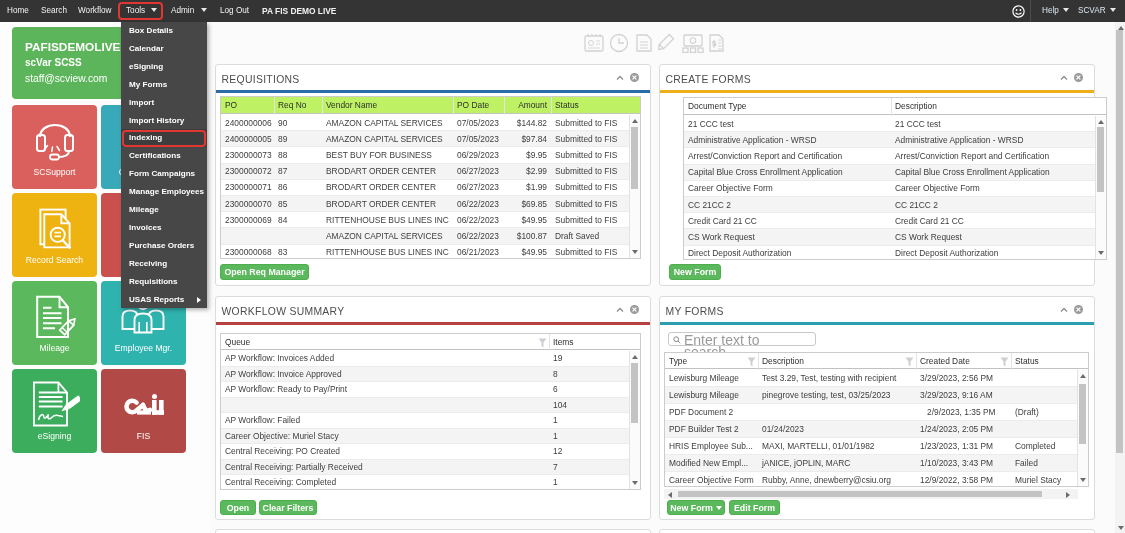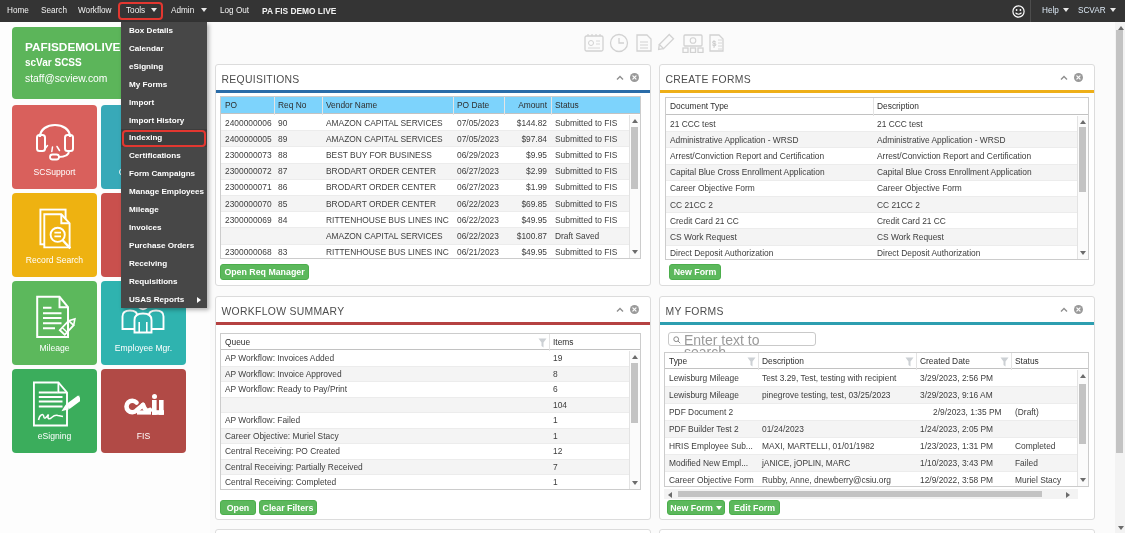--- a/index.html
+++ b/index.html
@@ -171,21 +171,21 @@
     <text x="128" y="13" font-size="8" fill="#cccccc" font-weight="bold">$</text>
   </svg>
 <div class="panel" style="left:215px;top:64px;width:436px;height:222px">
 <div class="ptitle">REQUISITIONS</div>
 <div class="pline" style="top:25px;background:#2a6ca8"></div>
 <svg class="chev" style="right:26px;top:9px" width="8" height="8" viewBox="0 0 8 8">
       <path d="M1 5.5 L4 2.5 L7 5.5" fill="none" stroke="#8f8f8f" stroke-width="1.4"></path>
     </svg>
 <div class="xcirc" style="right:11px;top:8px">✕</div>
 <div class="tbl" style="left:4px;top:31px;width:421px;height:163px">
-<div class="trow" style="top:0;height:17px;border-bottom:1px solid #c2c2c2;background:#7dd3fc">
+<div class="trow" style="top:0;height:17px;border-bottom:1px solid #c2c2c2;background:#bef264">
 <div class="cell hd" style="left:0px;width:53px">PO</div>
 <div class="cell hd" style="left:53px;width:48px">Req No</div>
 <div class="cell hd" style="left:101px;width:131px">Vendor Name</div>
 <div class="cell hd" style="left:232px;width:51px">PO Date</div>
 <div class="cell hd r" style="left:283px;width:47px">Amount</div>
 <div class="cell hd" style="left:330px;width:80px">Status</div>
 </div>
 <div class="vline" style="left:53px"></div>
 <div class="vline" style="left:101px"></div>
 <div class="vline" style="left:232px"></div>
@@ -270,21 +270,21 @@
 </div>
 <div class="btn" style="left:4px;top:199px;width:89px;height:16px">Open Req Manager</div>
 </div>
 <div class="panel" style="left:659px;top:64px;width:436px;height:222px">
 <div class="ptitle">CREATE FORMS</div>
 <div class="pline" style="top:25px;background:#eeaf18"></div>
 <svg class="chev" style="right:26px;top:9px" width="8" height="8" viewBox="0 0 8 8">
       <path d="M1 5.5 L4 2.5 L7 5.5" fill="none" stroke="#8f8f8f" stroke-width="1.4"></path>
     </svg>
 <div class="xcirc" style="right:11px;top:8px">✕</div>
-<div class="tbl" style="left:5px;top:32px;width:424px;height:163px">
+<div class="tbl" style="left:23px;top:32px;width:424px;height:163px">
 <div class="trow" style="top:0;height:17px;border-bottom:1px solid #c2c2c2;background:#fff">
 <div class="cell hd" style="left:0px;width:207px">Document Type</div>
 <div class="cell hd" style="left:207px;width:206px">Description</div>
 </div>
 <div class="vline" style="left:207px"></div>
 <div class="trow" style="top:18px;height:16.2px;background:#fff;border-bottom:1px solid #ececec">
 <div class="cell" style="left:0px;width:207px">21 CCC test</div>
 <div class="cell" style="left:207px;width:206px">21 CCC test</div>
 </div>
 <div class="trow" style="top:34.2px;height:16.2px;background:#f4f4f4;border-bottom:1px solid #ececec">
@@ -421,21 +421,21 @@
 <div class="cell" style="left:346px;width:68px"></div>
 </div>
 <div class="trow" style="top:34px;height:17px;background:#f4f4f4;border-bottom:1px solid #ececec">
 <div class="cell" style="left:0px;width:93px">Lewisburg Mileage</div>
 <div class="cell" style="left:93px;width:158px">pinegrove testing, test, 03/25/2023</div>
 <div class="cell" style="left:251px;width:95px">3/29/2023, 9:16 AM</div>
 <div class="cell" style="left:346px;width:68px"></div>
 </div>
 <div class="trow" style="top:51px;height:17px;background:#fff;border-bottom:1px solid #ececec">
 <div class="cell" style="left:0px;width:93px">PDF Document 2</div>
-<div class="cell" style="left:264px;width:95px">2/9/2023, 1:35 PM</div>
+<div class="cell" style="left:258px;width:95px">2/9/2023, 1:35 PM</div>
 <div class="cell" style="left:346px;width:68px">(Draft)</div>
 </div>
 <div class="trow" style="top:68px;height:17px;background:#f4f4f4;border-bottom:1px solid #ececec">
 <div class="cell" style="left:0px;width:93px">PDF Builder Test 2</div>
 <div class="cell" style="left:93px;width:158px">01/24/2023</div>
 <div class="cell" style="left:251px;width:95px">1/24/2023, 2:05 PM</div>
 <div class="cell" style="left:346px;width:68px"></div>
 </div>
 <div class="trow" style="top:85px;height:17px;background:#fff;border-bottom:1px solid #ececec">
 <div class="cell" style="left:0px;width:93px">HRIS Employee Sub...</div>

